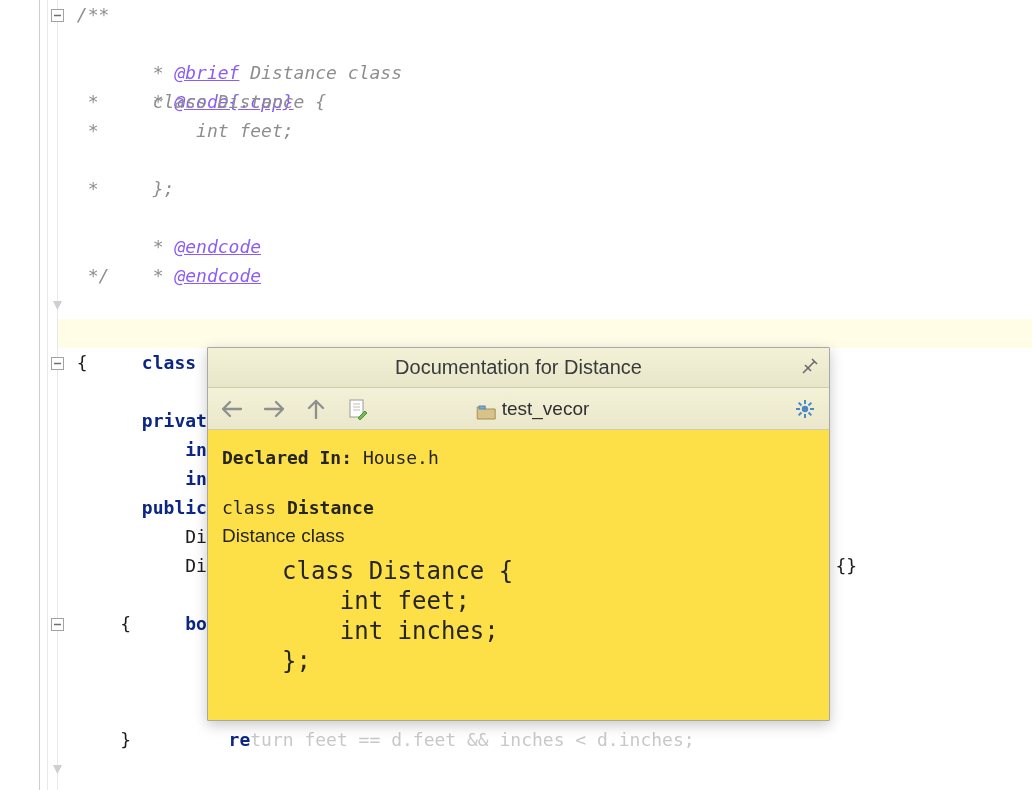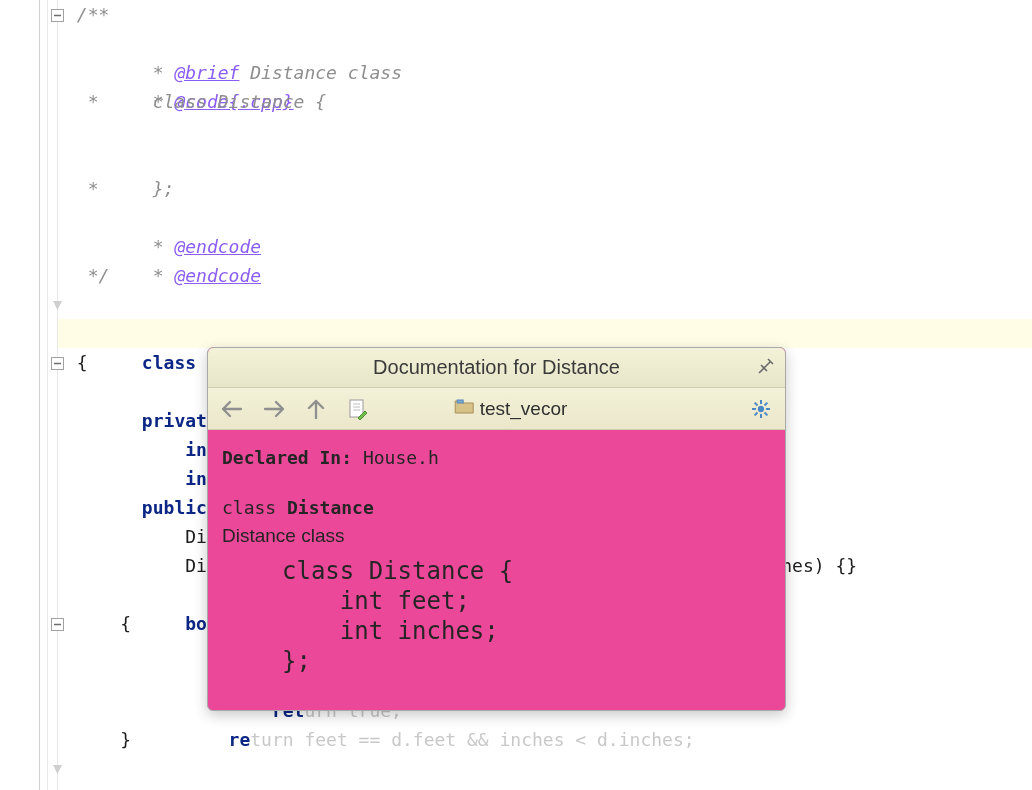--- a/index.html
+++ b/index.html
@@ -78,24 +78,24 @@
   .cname { color: #3a6f6f; }
   .comment { color: #8e8e8e; font-style: italic; }
   .doctag { color: #8b5cf6; font-style: italic; text-decoration: underline; }
   .plain { color: #1d1d1d; }
   .ident { color: #1d1d1d; }
 
   .doc-popup {
     position: absolute;
     left: 207px;
     top: 347px;
-    width: 579px;
-    background: #ec4899;
+    width: 623px;
+    background: #fde047;
     border: 1px solid #a8a8a8;
-    border-radius: 6px;
+    border-radius: 1px;
     box-shadow: 0 4px 14px rgba(0,0,0,0.22);
     overflow: hidden;
     font-family: -apple-system, "Helvetica Neue", Arial, sans-serif;
     z-index: 20;
   }
   .doc-header {
     background: linear-gradient(#f3f1d7, #e8e6c9);
     border-bottom: 1px solid #cfccaf;
     height: 40px;
     display: flex;
@@ -128,34 +128,34 @@
     align-items: center;
     justify-content: center;
     cursor: pointer;
   }
   .tb-spacer { flex: 1; }
   .context-label {
     font-family: -apple-system, "Helvetica Neue", Arial, sans-serif;
     font-size: 19px;
     color: #303030;
     display: flex;
-    align-items: flex-start;
+    align-items: flex-end;
     gap: 6px;
     position: absolute;
     left: 50%;
     transform: translateX(-50%);
     padding-left: 28px;
   }
   .folder-icon {
     width: 20px; height: 16px;
     display: inline-flex;
   }
 
   .doc-body {
-    padding: 14px 14px 34px 14px;
+    padding: 14px 14px 44px 14px;
     font-size: 19px;
     color: #252525;
     line-height: 28px;
   }
   .doc-body .mono { font-family: "Menlo","Consolas",monospace; font-size: 18px; }
   .doc-body .b { font-weight: bold; }
   .codepre {
     font-family: "Menlo","Consolas",monospace;
     font-size: 24px;
     white-space: pre;
@@ -212,20 +212,21 @@
 
     <div class="code-line" style="top:29px">
       <span class="comment">  * </span><span class="doctag">@brief</span><span class="comment"> Distance class</span>
     </div>
 
     <div class="code-line" style="top:58px">
       <span class="comment">  * </span><span class="doctag">@code{.cpp}</span>
     </div>
 
     <div class="code-line comment" style="top:87px">  *     class Distance {</div>
+    <div class="code-line comment" style="top:116px">  *         int feet;</div>
     <div class="code-line comment" style="top:174px">  *     };</div>
 
     <div class="code-line" style="top:203px">
       <span class="comment">  * </span><span class="doctag">@endcode</span>
     </div>
     <div class="code-line" style="top:232px">
       <span class="comment">  * </span><span class="doctag">@endcode</span>
     </div>
     <div class="code-line comment" style="top:261px">  */</div>
 

